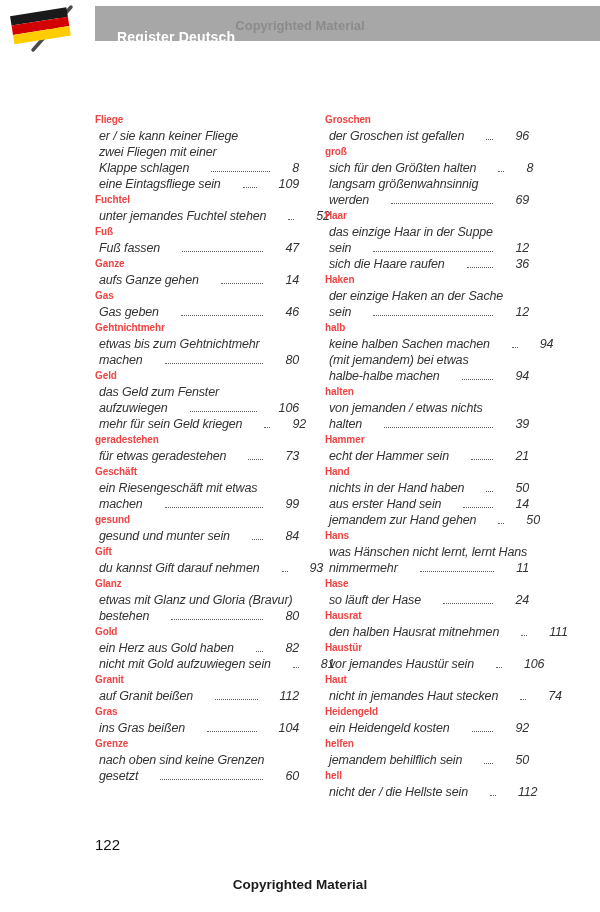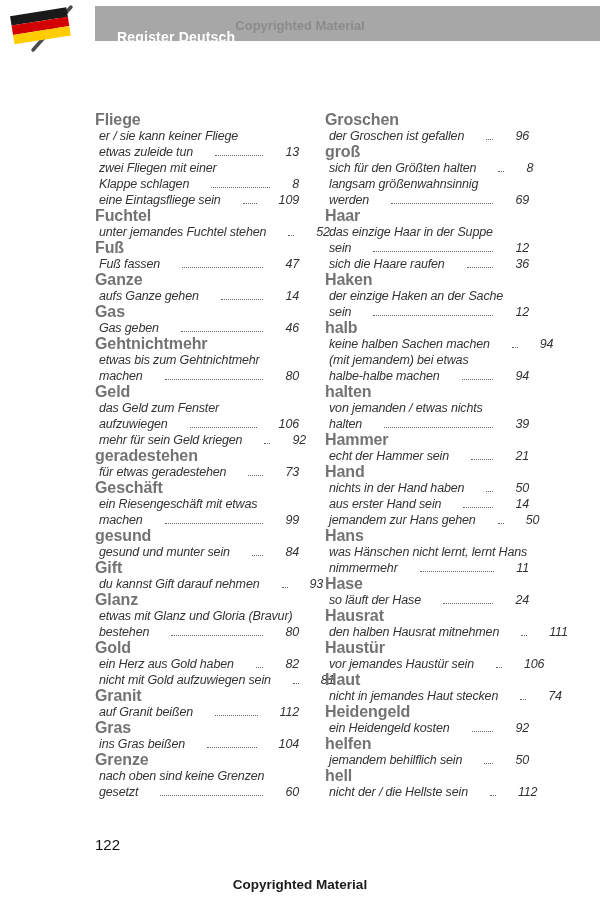--- a/index.html
+++ b/index.html
@@ -32,21 +32,21 @@
   }
   .flag-wrap { position: absolute; left: 6px; top: 2px; width: 88px; height: 52px; }
 
   
   .content {
     position: absolute; left: 95px; top: 112px;
     display: flex; gap: 26px;
   }
   .column { width: 204px; }
   .term {
-    font-weight: bold; font-size: 16px; color: #737373;
+    font-weight: bold; font-size: 10px; color: #ef4444;
     line-height: 16px; white-space: nowrap; letter-spacing: -0.1px;
   }
   .entry-line {
     font-size: 12.5px; color: #333333;
     line-height: 16px; padding-left: 4px;
     white-space: nowrap; letter-spacing: -0.15px; font-style: italic;
   }
   .entry-line.last { display: flex; gap: 20px; }
   .entry-text { flex: 0 0 auto; }
   .dots {
@@ -88,25 +88,20 @@
     <span class="header-title">Register Deutsch</span>
   </div>
 
   <div class="copyright-top">Copyrighted Material</div>
 
   <div class="content">
     <div class="column" id="col-0">
         <div class="term">Fliege</div>
         <div class="entry">
           <div class="entry-line"><span class="entry-text">er / sie kann keiner Fliege</span></div>
-          <div class="entry-line last">
-            <span class="entry-text">etwas zuleide tun</span>
-            <span class="dots"></span>
-            <span class="pagenum">13</span>
-          </div>
         </div>
         <div class="entry">
           <div class="entry-line"><span class="entry-text">zwei Fliegen mit einer</span></div>
           <div class="entry-line last">
             <span class="entry-text">Klappe schlagen</span>
             <span class="dots"></span>
             <span class="pagenum">8</span>
           </div>
         </div>
         <div class="entry">
@@ -349,21 +344,21 @@
         </div>
         <div class="entry">
           <div class="entry-line last">
             <span class="entry-text">aus erster Hand sein</span>
             <span class="dots"></span>
             <span class="pagenum">14</span>
           </div>
         </div>
         <div class="entry">
           <div class="entry-line last">
-            <span class="entry-text">jemandem zur Hans gehen</span>
+            <span class="entry-text">jemandem zur Hand gehen</span>
             <span class="dots"></span>
             <span class="pagenum">50</span>
           </div>
         </div>
         <div class="term">Hans</div>
         <div class="entry">
           <div class="entry-line"><span class="entry-text">was Hänschen nicht lernt, lernt Hans</span></div>
           <div class="entry-line last">
             <span class="entry-text">nimmermehr</span>
             <span class="dots"></span>

